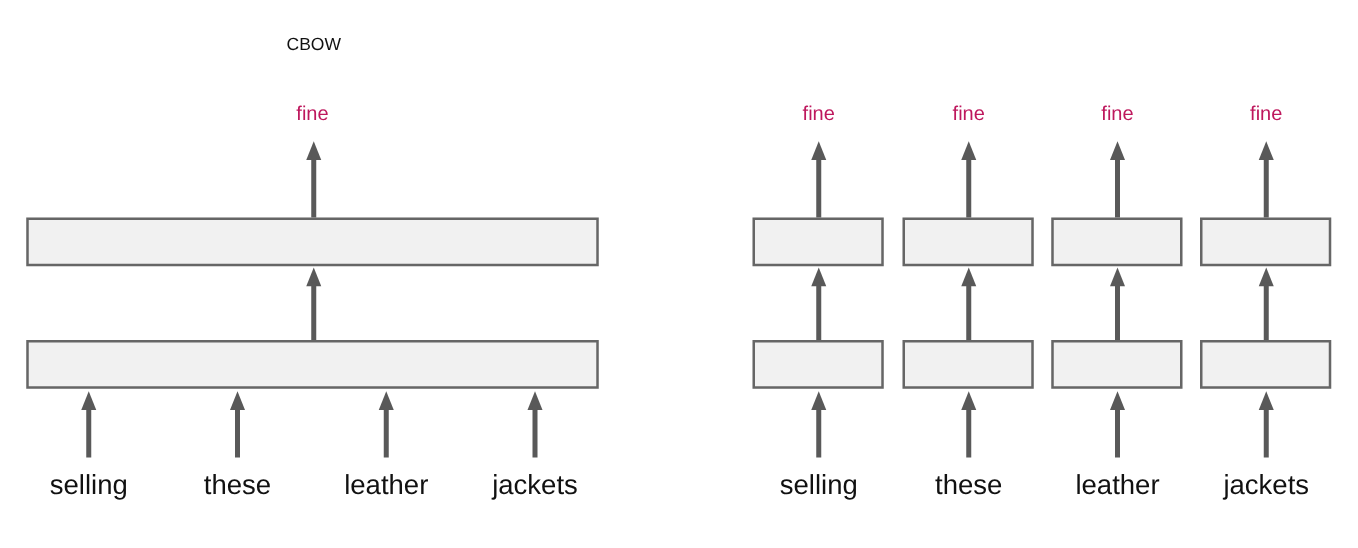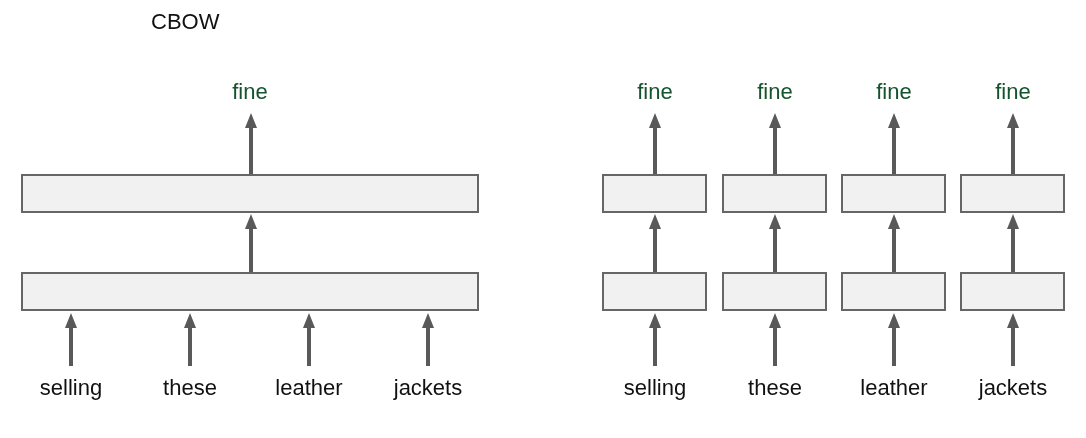--- a/index.html
+++ b/index.html
@@ -22,48 +22,48 @@
     width: 1086px;
     height: 438px;
   }
   .panel {
     position: absolute;
     top: 0;
     height: 438px;
   }
   .panel-title {
     position: absolute;
-    top: 9px;
-    font-size: 22px;
+    top: 22px;
+    font-size: 14px;
     line-height: 26px;
-    text-align: left;
+    text-align: center;
     white-space: nowrap;
     color: #111111;
   }
   .node-box {
     position: absolute;
     background: #f1f1f1;
     border: 2px solid #666666;
     box-sizing: border-box;
   }
   .word-label {
     position: absolute;
     font-size: 22px;
     line-height: 26px;
     text-align: center;
     white-space: nowrap;
     color: #111111;
   }
   .out-label {
     position: absolute;
-    font-size: 22px;
+    font-size: 16px;
     line-height: 26px;
     text-align: center;
     white-space: nowrap;
-    color: #14532d;
+    color: #be185d;
   }
   .arrow {
     position: absolute;
   }
   .arrow svg {
     display: block;
     overflow: visible;
   }
 </style>
 </head>

